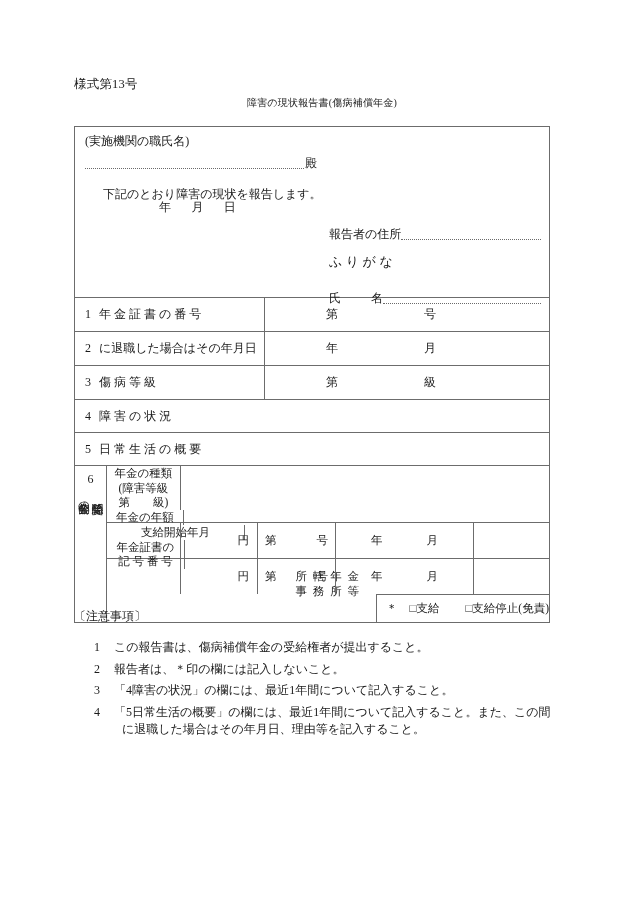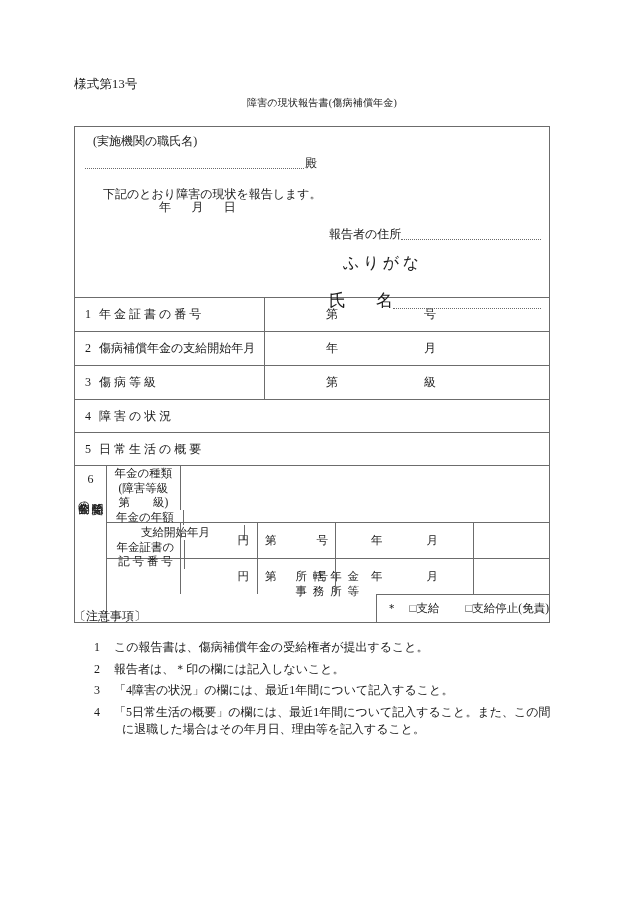--- a/index.html
+++ b/index.html
@@ -58,21 +58,20 @@
   .topblock {
     position: relative;
     height: 170px;
   }
   .agency-label {
     position: absolute;
     left: 10px;
     top: 6px;
     font-size: 12px;
     white-space: nowrap;
-    margin-left: 8px;
   }
   .dono-row {
     position: absolute;
     left: 10px;
     top: 28px;
     width: 232px;
     display: flex;
     align-items: flex-end;
   }
   .dono-line {
@@ -124,36 +123,35 @@
   }
   .furi-row {
     position: absolute;
     left: 254px;
     top: 128px;
     right: 8px;
     display: flex;
     align-items: flex-end;
   }
   .furi-label {
-    font-size: 16px;
+    font-size: 13px;
     white-space: nowrap;
     line-height: 1;
     letter-spacing: 3.5px;
-    margin-left: 14px;
   }
   .name-row {
     position: absolute;
     left: 254px;
     top: 145px;
     right: 8px;
     display: flex;
     align-items: flex-end;
   }
   .name-label {
-    font-size: 17px;
+    font-size: 12px;
     white-space: nowrap;
     line-height: 1;
     margin-top: 20px;
   }
   .name-label .gap { display: inline-block; width: 30px; }
   .name-line {
     flex: 1;
     border-bottom: 1px dotted #6a6a6a;
     height: 12px;
   }
@@ -366,21 +364,21 @@
           <span>第</span>
           <span class="g1"></span>
           <span>号</span>
           <span class="g2"></span>
         </div>
     </div>
 
     <div class="numrow">
       <div class="lbl">
           <span class="num">2</span>
-          <span>傷病補償年金の支給開始年月</span>
+          <span>に退職した場合はその年月日</span>
         </div>
       <div class="val">
           <span>年</span>
           <span class="g1"></span>
           <span>月</span>
           <span class="g2"></span>
         </div>
     </div>
 
     <div class="numrow">

